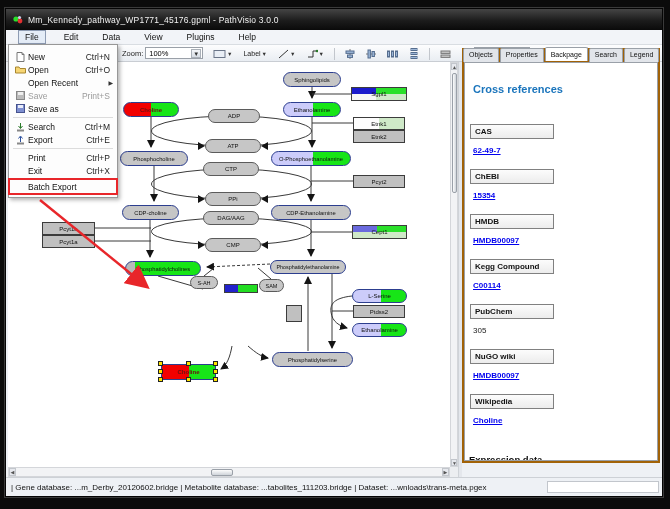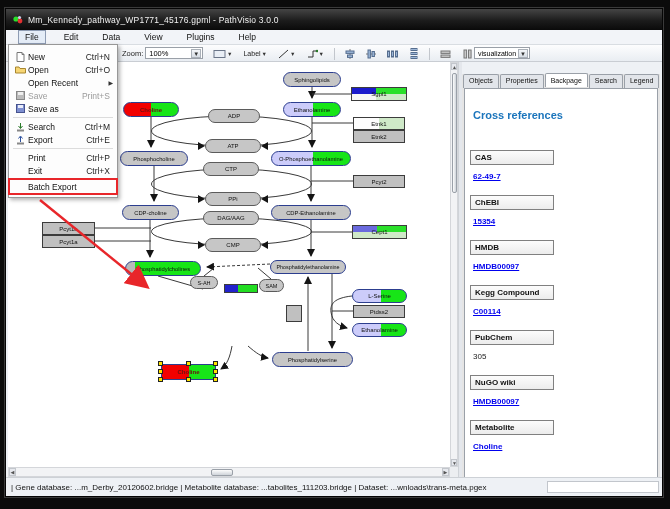--- a/index.html
+++ b/index.html
@@ -73,21 +73,21 @@
   .sb-btn { position:absolute; background:#e7e9ee; border:1px solid #c2c6cc; color:#555;
             font-size:5px; text-align:center; }
   #hthumb { position:absolute; left:202px; top:1px; width:22px; height:7px;
             background:linear-gradient(#fdfdfd,#cfd4da); border:1px solid #9aa0a8; border-radius:2px; }
   #vthumb { position:absolute; left:1px; top:10px; width:5px; height:120px;
             background:linear-gradient(90deg,#fdfdfd,#cfd4da); border:1px solid #9aa0a8; border-radius:2px; }
   #corner { left:450px; top:467px; width:8px; height:10px; background:#eceef1; }
   #splitter { left:458px; top:62px; width:4px; height:415px; background:#e4e7ec; border-left:1px solid #cfd3d8; }
 
   
-  #panel { left:462px; top:74px; width:198px; height:415px; background:#e5e5e5; }
+  #panel { left:462px; top:48px; width:198px; height:415px; background:#a16207; }
   #tabs { position:absolute; left:1px; top:0; height:14px; display:flex; }
   .tab { font-size:7px; color:#111; padding:2px 5px 1px; border:1px solid #9aa0a8;
          border-bottom:none; background:#e2e5ea; margin-right:1px; border-radius:2px 2px 0 0; }
   .tab.active { background:#ffffff; font-weight:normal; position:relative; top:-1px; padding-top:3px; }
   #panel-content { position:absolute; left:2px; top:14px; width:194px; height:399px;
                    background:#fff; border:1px solid #9aa0a8; overflow:hidden; }
   #bp-heading { position:absolute; left:8px; top:20px; font-size:11px; font-weight:bold; color:#1b75bc; }
   .bp-section { position:absolute; left:5px; width:180px; }
   .bp-box { width:84px; height:15px; background:linear-gradient(#fcfcfc,#ececec);
             border:1px solid #808080; font-size:8px; font-weight:bold; color:#111;
@@ -352,21 +352,21 @@
     </div>
   <div id="panel-content">
     <div id="bp-heading">Cross references</div>
     <div id="bp-sections">
         <div class="bp-section" style="top: 61px;"><div class="bp-box">CAS</div><a class="bp-val bp-link" href="#">62-49-7</a></div>
         <div class="bp-section" style="top: 106px;"><div class="bp-box">ChEBI</div><a class="bp-val bp-link" href="#">15354</a></div>
         <div class="bp-section" style="top: 151px;"><div class="bp-box">HMDB</div><a class="bp-val bp-link" href="#">HMDB00097</a></div>
         <div class="bp-section" style="top: 196px;"><div class="bp-box">Kegg Compound</div><a class="bp-val bp-link" href="#">C00114</a></div>
         <div class="bp-section" style="top: 241px;"><div class="bp-box">PubChem</div><span class="bp-val bp-plain">305</span></div>
         <div class="bp-section" style="top: 286px;"><div class="bp-box">NuGO wiki</div><a class="bp-val bp-link" href="#">HMDB00097</a></div>
-        <div class="bp-section" style="top: 331px;"><div class="bp-box">Metabolite</div><a class="bp-val bp-link" href="#">Choline</a></div>
+        <div class="bp-section" style="top: 331px;"><div class="bp-box">Wikipedia</div><a class="bp-val bp-link" href="#">Choline</a></div>
       </div>
     <div id="bp-footer">Expression data</div>
   </div>
 </div>
 
 <div id="statusbar" class="abs">
   <span id="status-text">| Gene database: ...m_Derby_20120602.bridge | Metabolite database: ...tabolites_111203.bridge | Dataset: ...wnloads\trans-meta.pgex</span>
   <div id="status-right"></div>
 </div>
 

